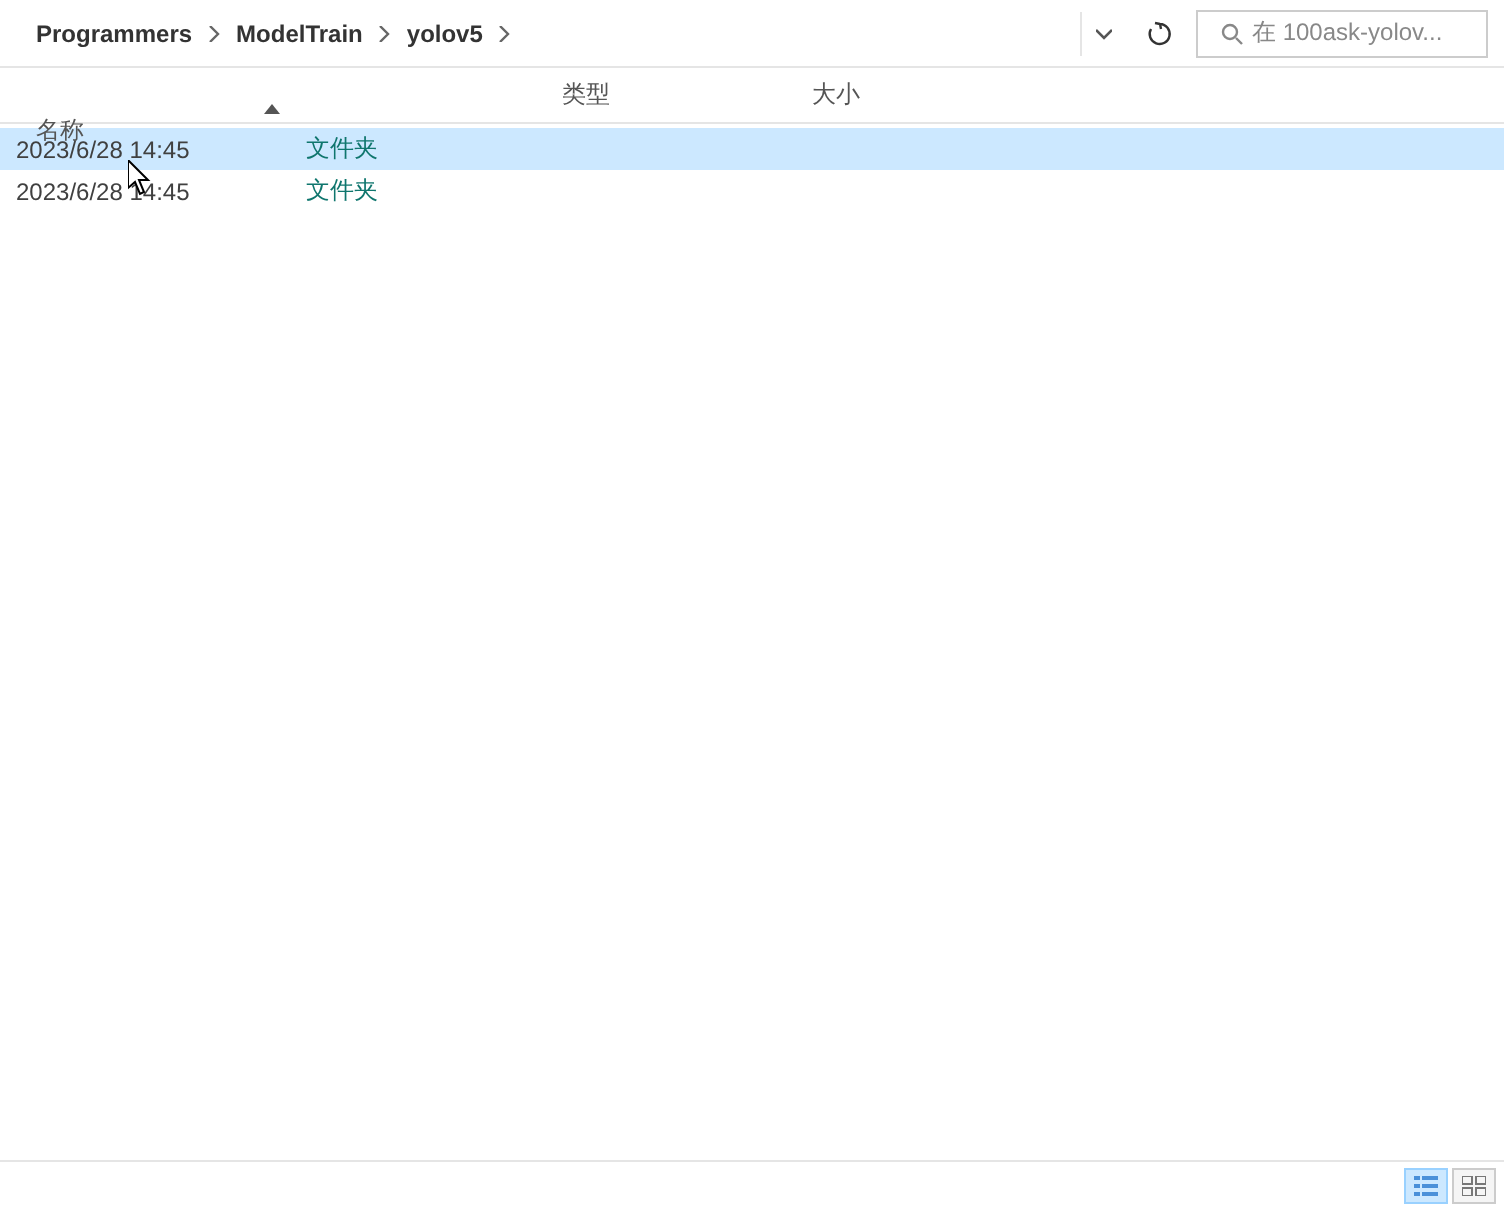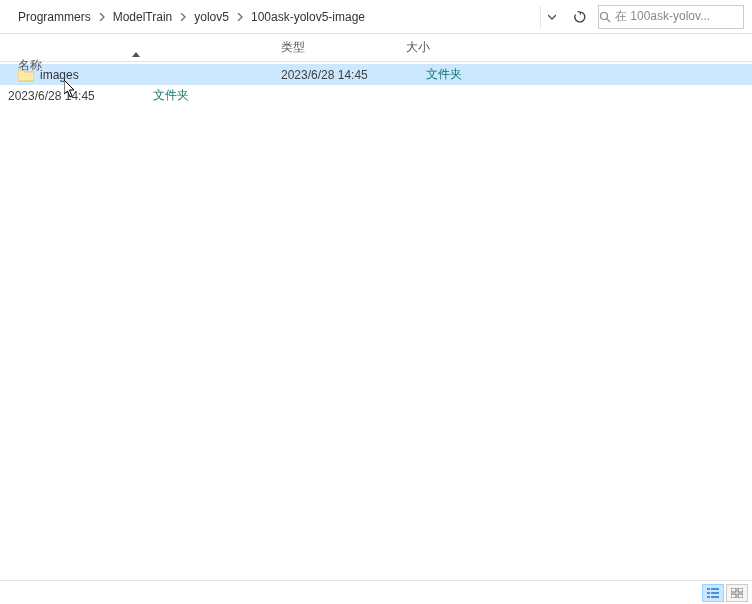--- a/index.html
+++ b/index.html
@@ -24,20 +24,21 @@
       display: flex;
       align-items: center;
       flex: 1;
       height: 100%;
       padding-left: 6px;
     }
     .bc-item {
       padding: 4px 6px;
       cursor: pointer;
       color: #333;
+      font-weight: bold;
     }
     .bc-sep {
       width: 6px; height: 8px;
       display: inline-block;
       margin: 0 2px;
     }
     .bc-sep svg { display: block; }
     .bc-dropdown {
       width: 22px; height: 22px;
       display: flex; align-items: center; justify-content: center;
@@ -50,21 +51,21 @@
       display: flex; align-items: center; justify-content: center;
       cursor: pointer;
       margin: 0 4px;
     }
     .search-box {
       width: 146px;
       height: 24px;
       border: 1px solid #ccc;
       display: flex;
       align-items: center;
-      padding: 0 0;
+      padding: 0 11px;
       color: #888;
       margin-right: 2px;
     }
     .search-box .search-text {
       flex: 1;
       white-space: nowrap;
       overflow: hidden;
       text-overflow: ellipsis;
       font-size: 12px;
     }
@@ -159,21 +160,20 @@
         <svg width="6" height="8" viewBox="0 0 6 8">
           <path d="M1 0 L5 4 L1 8" fill="none" stroke="#666" stroke-width="1.2"></path>
         </svg>
       </span>
     <span class="bc-item">yolov5</span>
     <span class="bc-sep">
         <svg width="6" height="8" viewBox="0 0 6 8">
           <path d="M1 0 L5 4 L1 8" fill="none" stroke="#666" stroke-width="1.2"></path>
         </svg>
       </span>
-    <span class="bc-item">100ask-yolov5-image</span>
   </div>
   <div class="bc-dropdown">
     <svg width="8" height="6" viewBox="0 0 8 6">
         <path d="M0 1 L4 5 L8 1" fill="none" stroke="#555" stroke-width="1.3"></path>
       </svg>
   </div>
   <div class="refresh-btn">
     <svg width="14" height="14" viewBox="0 0 14 14">
         <path d="M7 2 A5 5 0 1 1 2.5 4.5 M7 2 L4.5 1.5 M7 2 L7.5 4.5" fill="none" stroke="#333" stroke-width="1.2"></path>
       </svg>
@@ -195,26 +195,20 @@
   <div class="col col-type">
       <span>类型</span>
     </div>
   <div class="col col-size">
       <span>大小</span>
     </div>
 </div>
 
 <div class="file-list">
   <div class="file-row hover">
-    <div class="cell cell-name">
-      <svg class="folder-icon" viewBox="0 0 16 14">
-          <path d="M0 2 L0 13 L16 13 L16 4 L7 4 L5 2 Z" fill="#ffe9a6" stroke="#d9b34a" stroke-width="0.6"></path>
-        </svg>
-      <span>images</span>
-    </div>
     <div class="cell cell-date">2023/6/28 14:45</div>
     <div class="cell cell-type">文件夹</div>
     <div class="cell cell-size"></div>
   </div>
   <div class="file-row">
     <div class="cell cell-date">2023/6/28 14:45</div>
     <div class="cell cell-type">文件夹</div>
     <div class="cell cell-size"></div>
   </div>
 </div>

